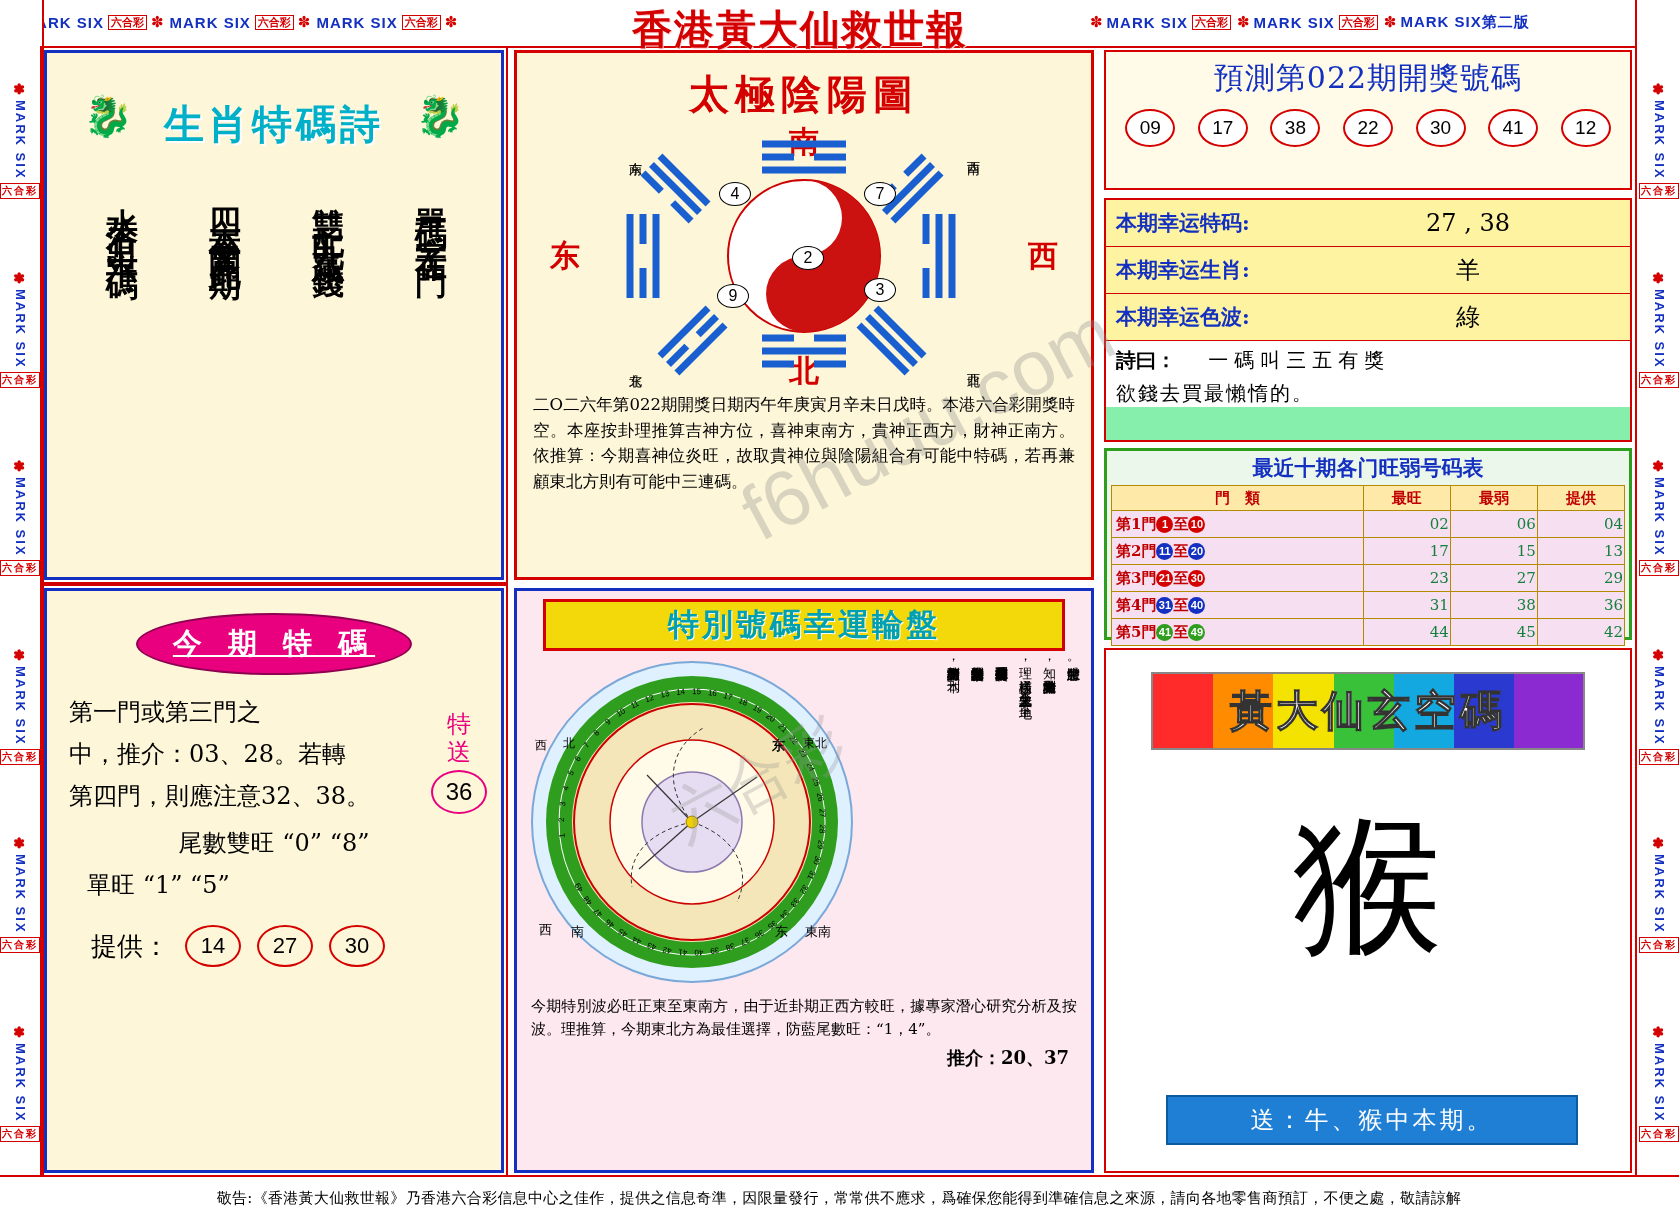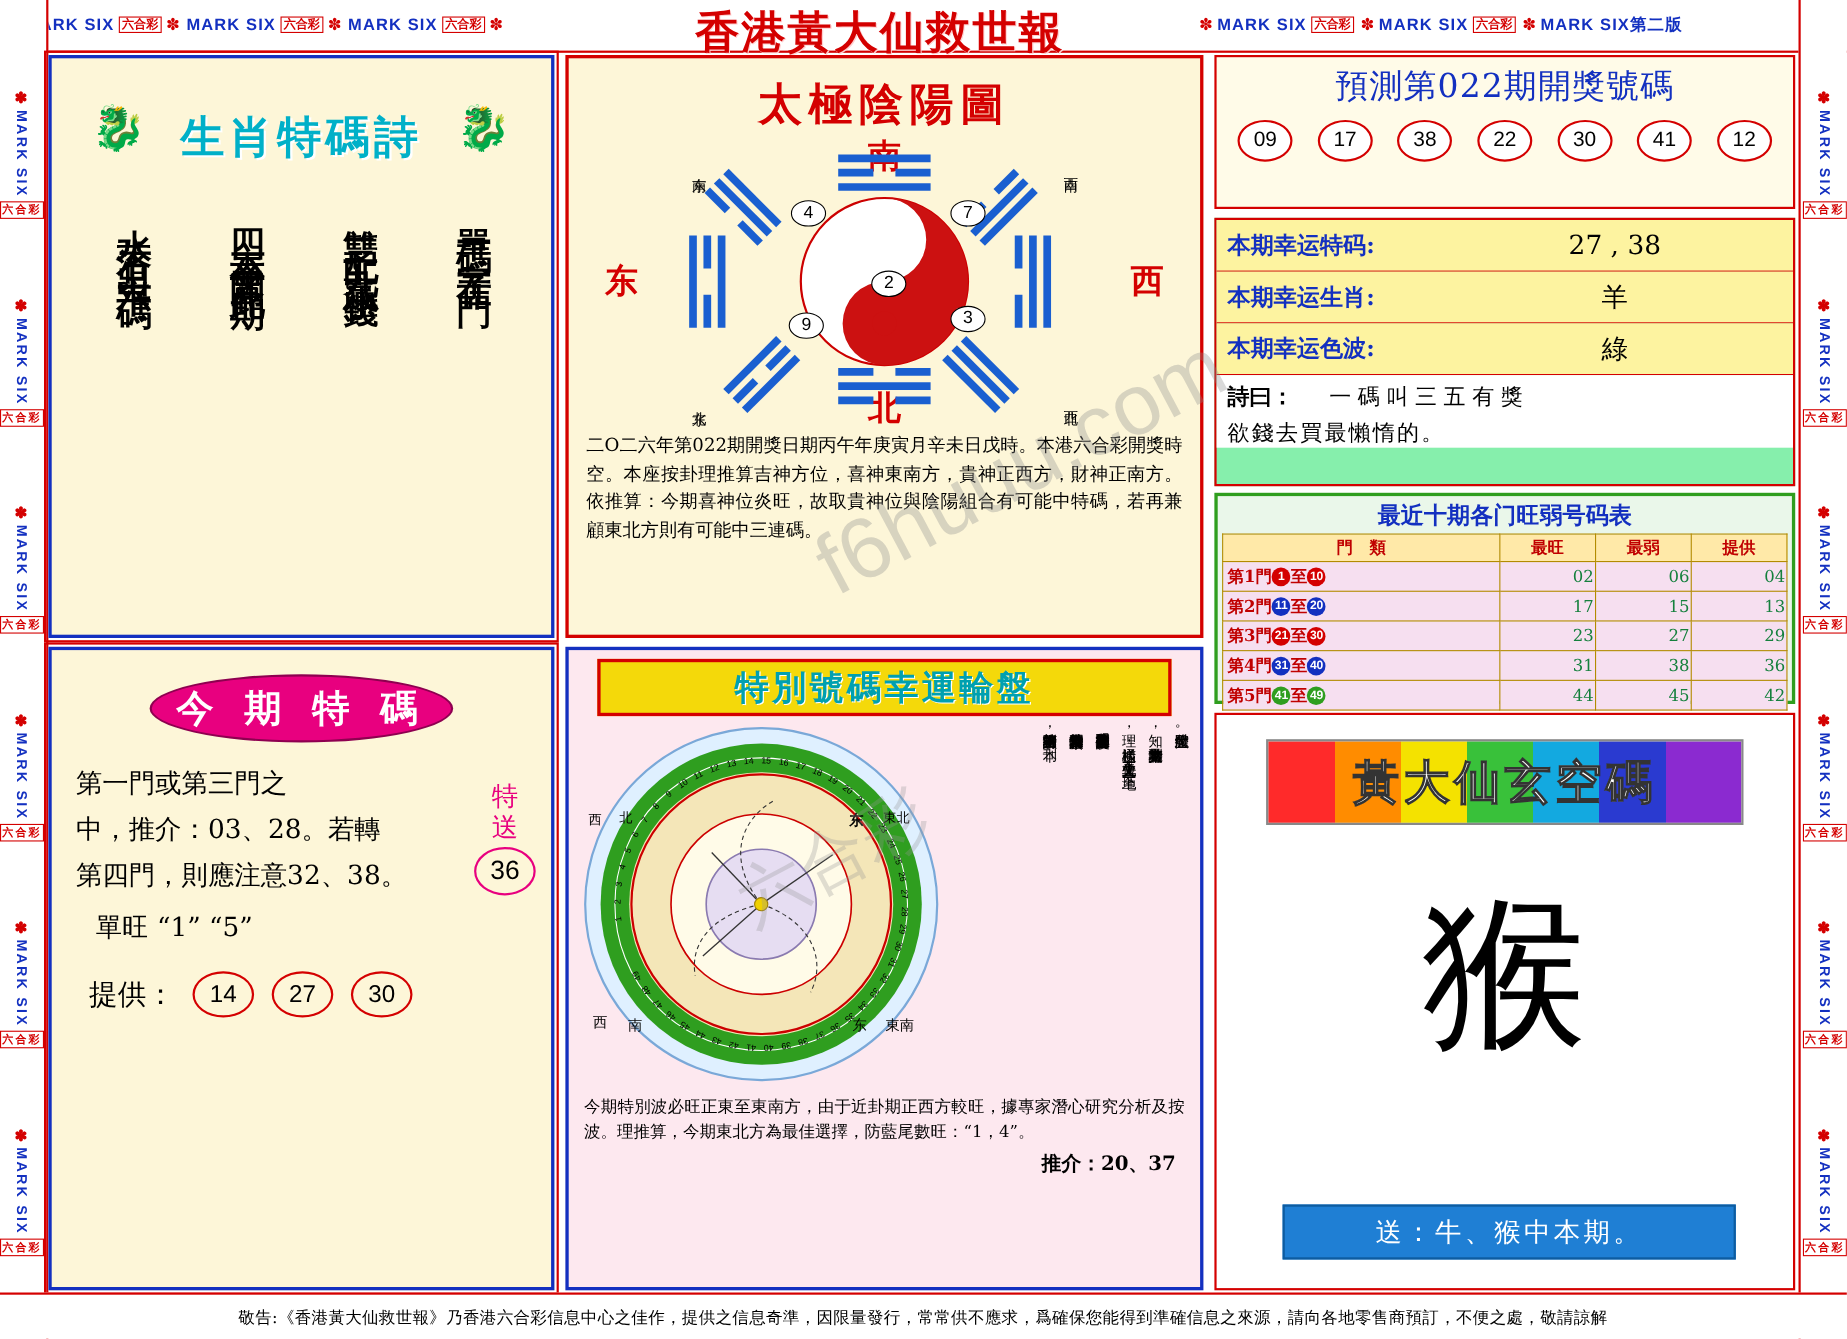--- a/index.html
+++ b/index.html
@@ -84,24 +84,24 @@
   table.tt td{border:1px solid #b38b00;font-size:15px;text-align:right;height:24px;background:#f6dff0;color:#15803d;}
   table.tt td.c1{color:#c00000;font-weight:bold;text-align:left;padding-left:4px;white-space:nowrap;}
   .mini{display:inline-block;width:17px;height:17px;border-radius:50%;color:#fff;font-size:11px;line-height:17px;text-align:center;font-family:"Liberation Sans",sans-serif;vertical-align:middle;}
   .mini.red{background:#d40000;}
   .mini.blue{background:#1330c0;}
   .mini.green{background:#2f9e1f;}
 
   
   #special{left:0;top:540px;width:460px;height:585px;background:#fdf6d8;border:3px solid #1330c0;outline:2px solid #d40000;outline-offset:2px;}
   .ellipse{width:272px;height:58px;margin:22px auto 0;border-radius:50%;background:#e8007f;border:2px solid #8e0050;display:flex;align-items:center;justify-content:center;}
-  .ellipse span{font-size:34px;font-weight:bold;color:#fff;letter-spacing:8px;font-family:"DejaVu Serif",serif;}
+  .ellipse span{font-size:29px;font-weight:bold;color:#fff;letter-spacing:8px;font-family:"DejaVu Serif",serif;text-decoration:underline;}
   .sp-lines{padding:16px 18px 0 22px;font-size:24px;line-height:1.75;font-family:"DejaVu Serif",serif;color:#000;}
   .sp-center{text-align:center;font-size:24px;font-family:"DejaVu Serif",serif;margin-top:10px;}
-  .sp-give{display:flex;align-items:center;gap:16px;padding-left:34px;margin-top:24px;}
+  .sp-give{display:flex;align-items:center;gap:16px;padding-left:44px;margin-top:24px;}
   .sp-give .lb{font-size:26px;font-family:"DejaVu Serif",serif;}
   .circ{width:52px;height:38px;border:2px solid #d40000;border-radius:50%;display:flex;align-items:center;justify-content:center;font-family:"Liberation Sans",sans-serif;font-size:22px;}
   .teshong{position:absolute;right:14px;top:120px;text-align:center;color:#e8007f;font-family:"DejaVu Serif",serif;}
   .teshong .t{font-size:24px;line-height:1.15;}
   .teshong .n{margin-top:4px;width:52px;height:40px;border:2px solid #e8007f;border-radius:50%;display:flex;align-items:center;justify-content:center;font-size:24px;color:#000;font-family:"Liberation Sans",sans-serif;}
 
   
   #wheel{left:470px;top:540px;width:580px;height:585px;background:#fde8ef;border:3px solid #1330c0;}
   .wheel-ttl{margin:8px auto 0;width:516px;height:46px;background:#f4d90a;border:3px solid #d40000;display:flex;align-items:center;justify-content:center;}
   .wheel-ttl span{font-size:31px;font-weight:bold;color:#00a0b0;letter-spacing:3px;font-family:"DejaVu Serif",serif;text-shadow:1px 1px 0 #fff;}
@@ -429,20 +429,21 @@
         </div>
       <div class="teshong">
         <div class="t">特<br>送</div>
         <div class="n">36</div>
       </div>
       <div class="sp-lines">
         <div>第一門或第三門之</div>
         <div>中，推介：03、28。若轉</div>
         <div>第四門，則應注意32、38。</div>
       </div>
+      <div class="sp-center">尾數雙旺 “0” “8”</div>
       <div class="sp-center" style="text-align:left;padding-left:40px;">單旺 “1” “5”</div>
       <div class="sp-give">
         <div class="lb">提供：</div>
         <div class="circ">14</div>
         <div class="circ">27</div>
         <div class="circ">30</div>
       </div>
     </div>
 
     <div class="panel" id="wheel">

